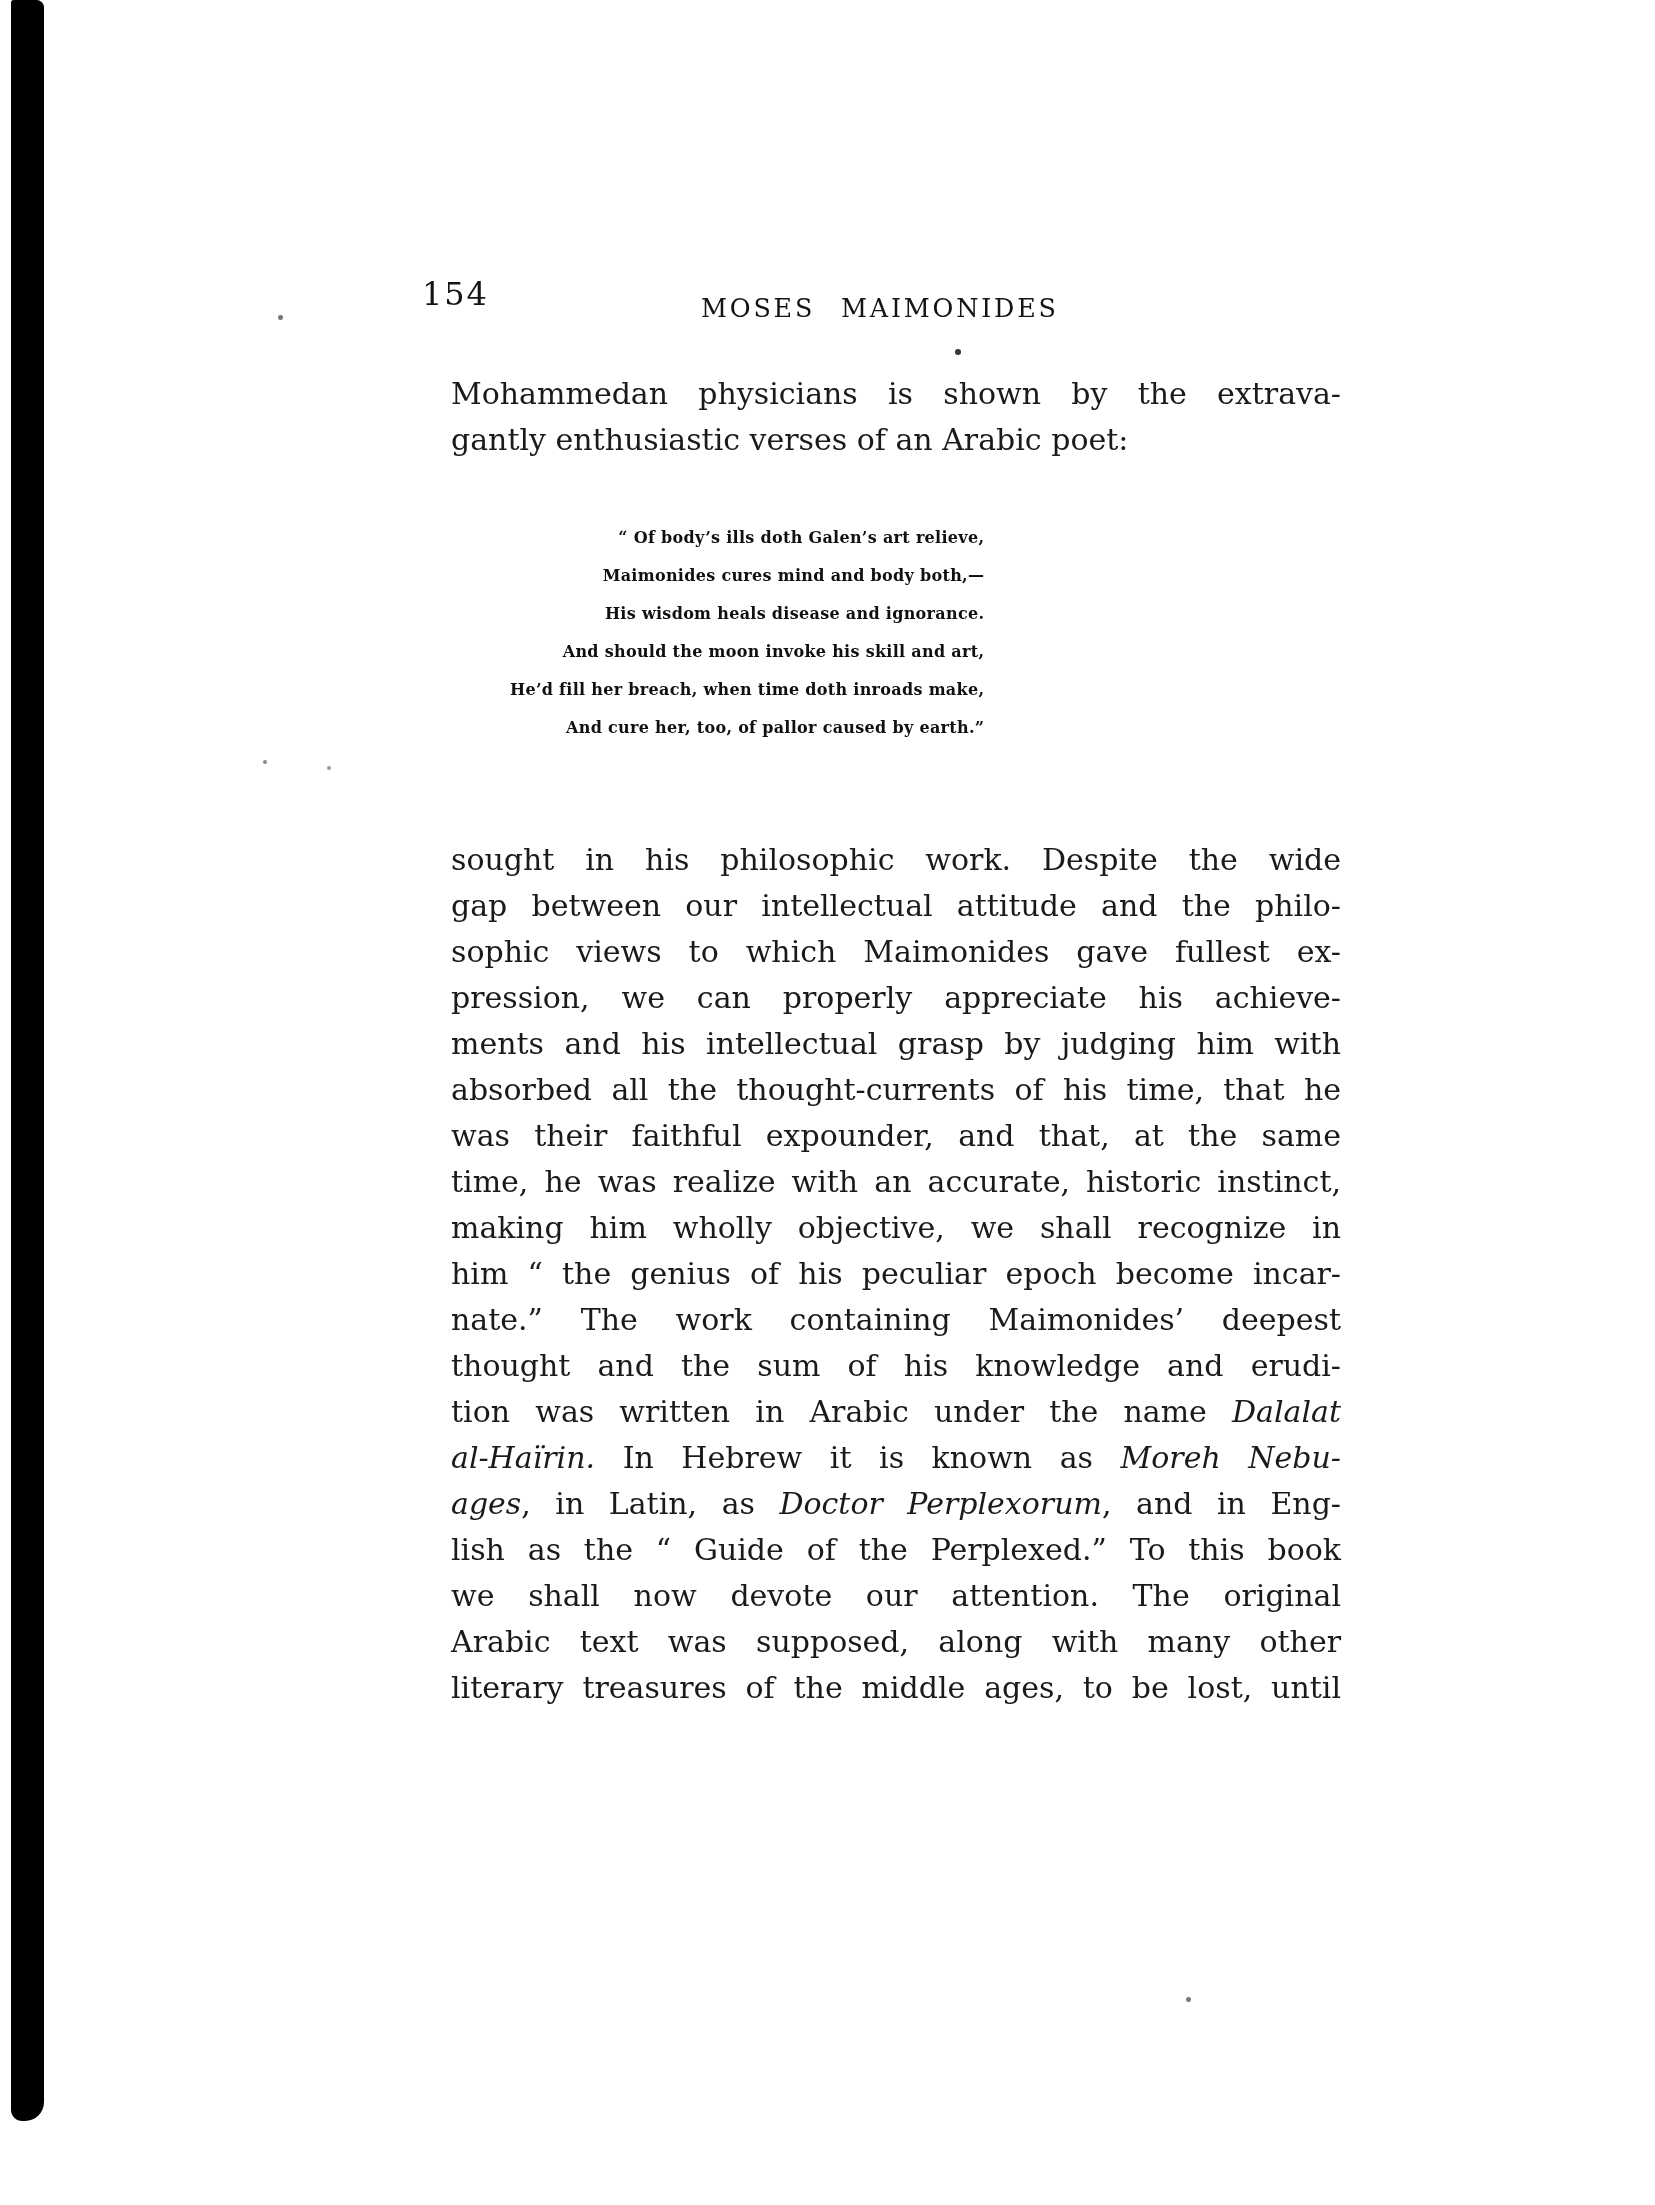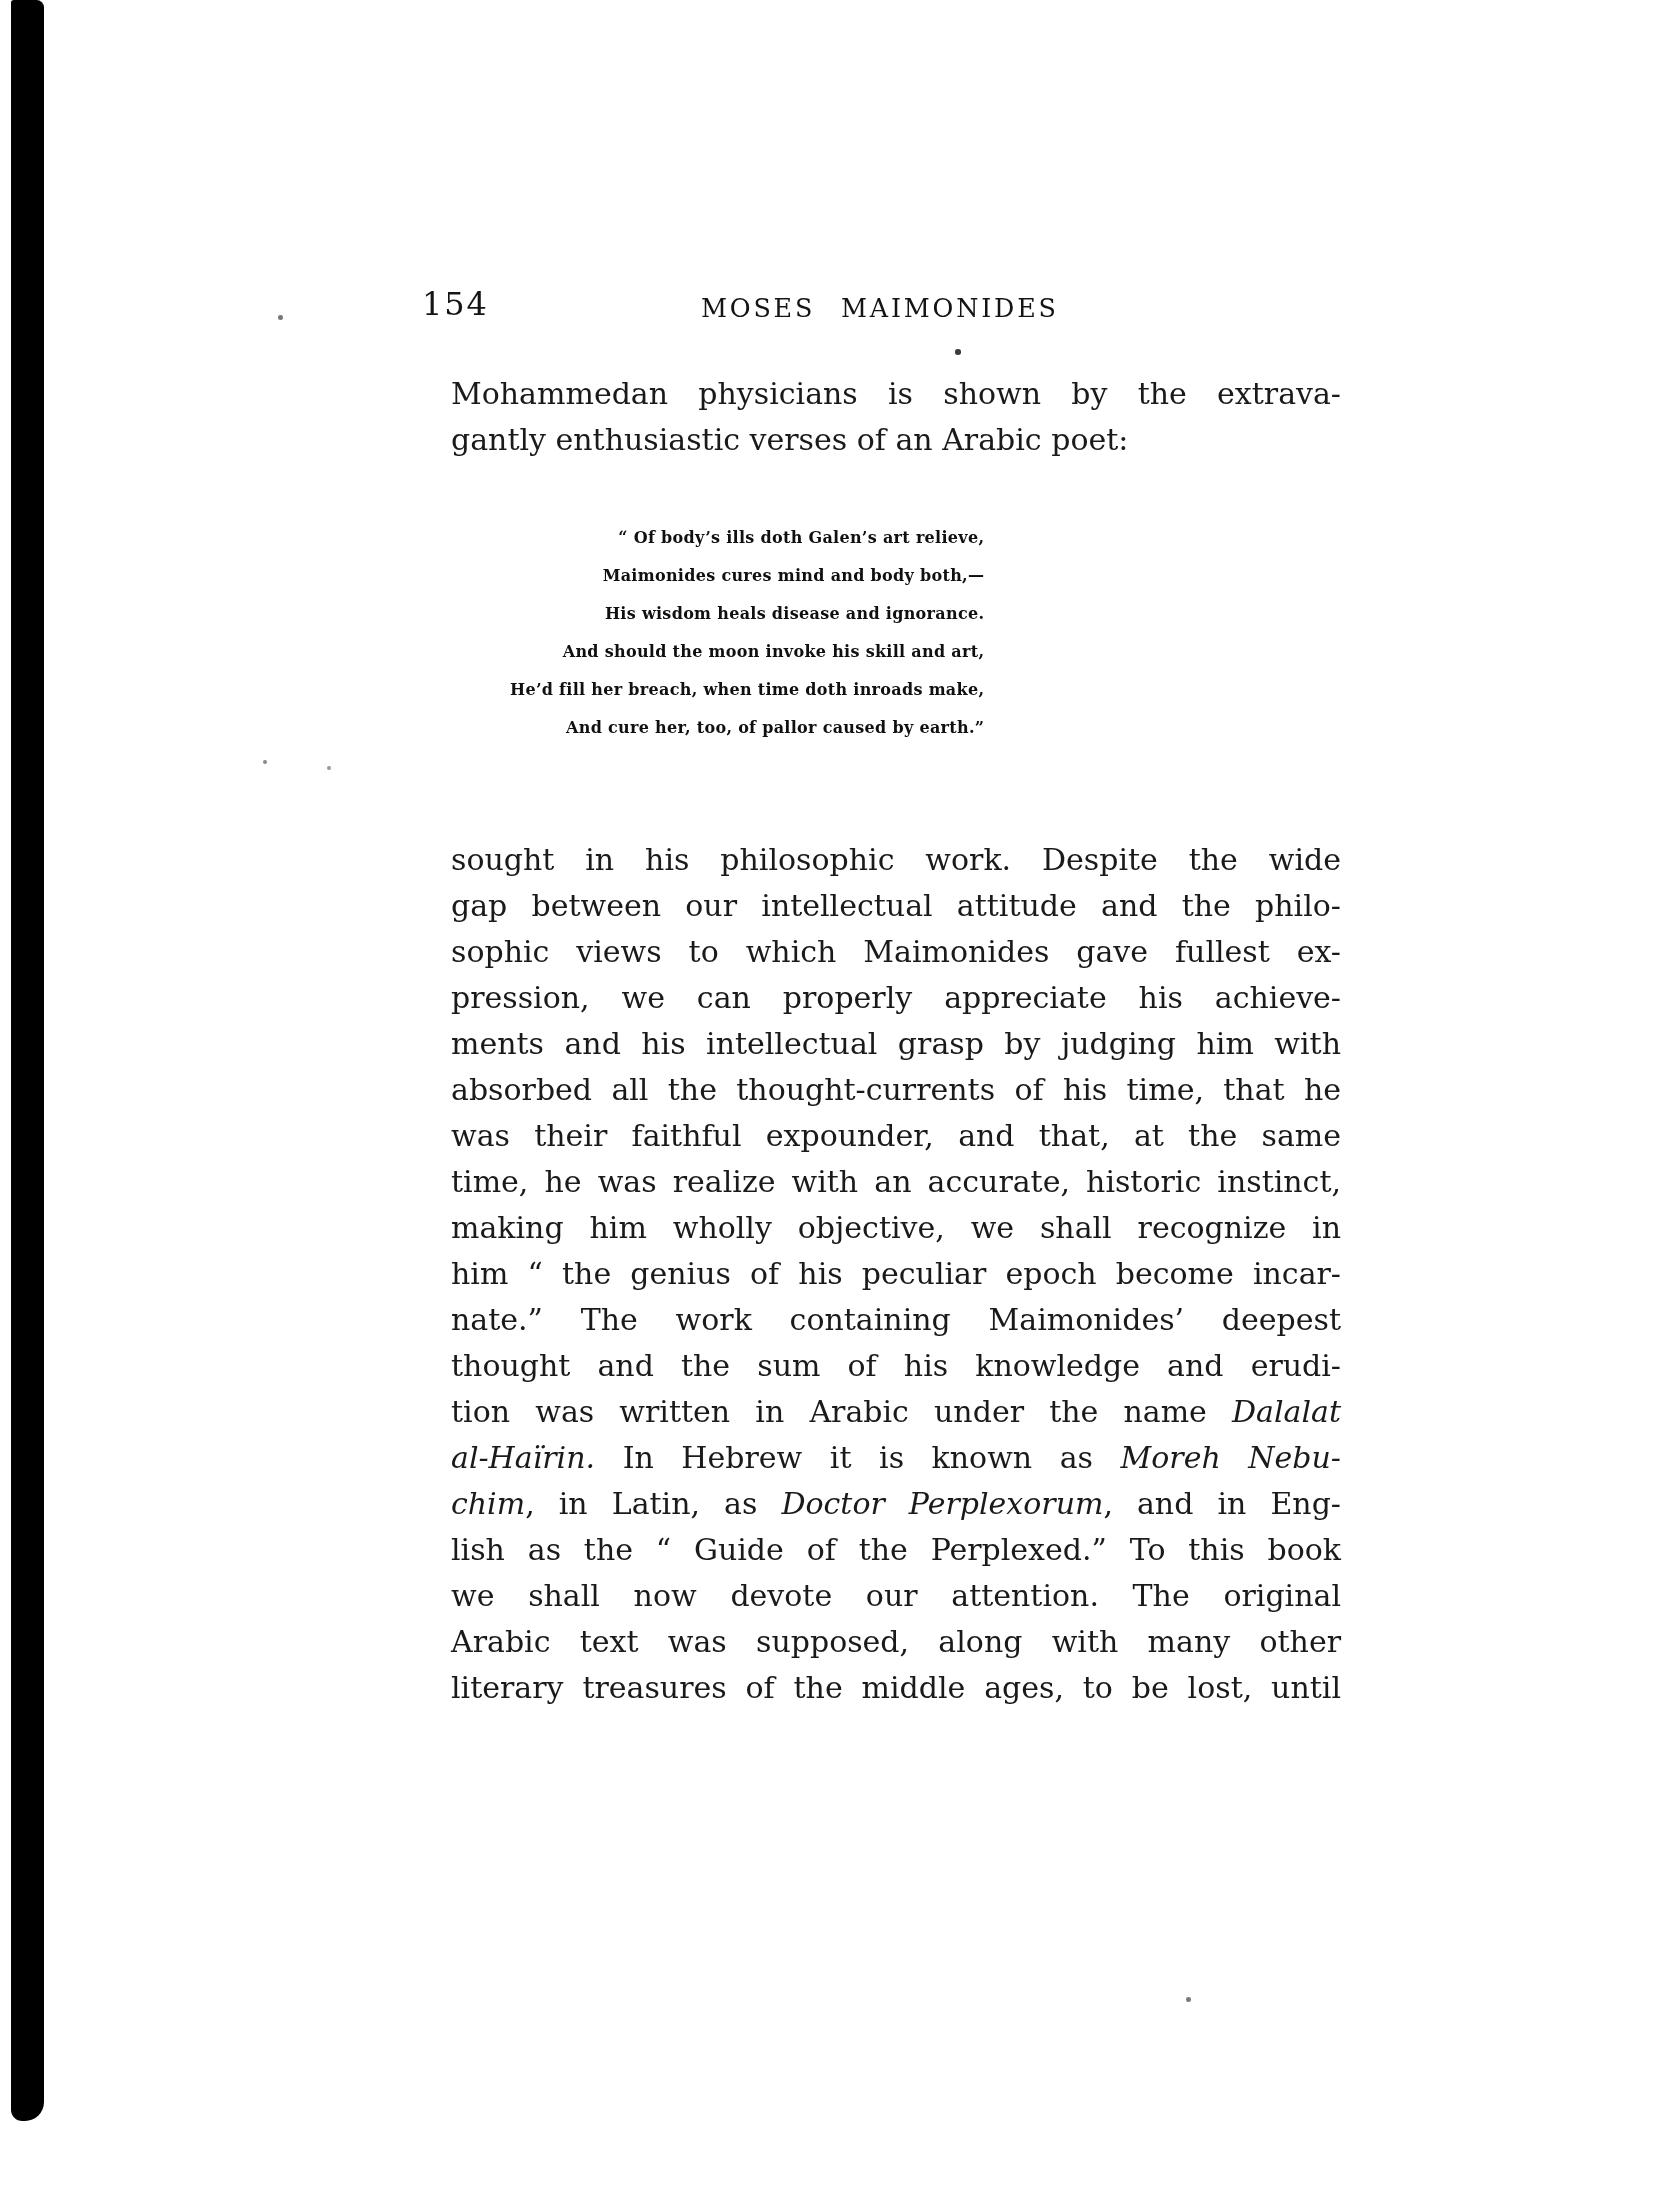--- a/index.html
+++ b/index.html
@@ -15,21 +15,21 @@
 
   
   .gutter {
     position: absolute; left: 11.3px; top: 0;
     width: 33px; height: 2121px;
     background: #000;
     border-radius: 2.8px 7.5px 19px 11.3px;
   }
 
   .pagenum {
-    position: absolute; left: 422px; top: 285px;
+    position: absolute; left: 422px; top: 275px;
     font-size: 32px; letter-spacing: 1.9px; color: #141414;
   }
   .runhead {
     position: absolute; left: 701px; top: 293px;
     font-size: 25.4px; font-weight: normal;
     letter-spacing: 2.8px; word-spacing: 15px;
     color: #141414; white-space: nowrap;
   }
 
   .textblock { position: absolute; left: 419px; width: 890px; margin-left: 32px; }
@@ -89,21 +89,21 @@
     <div class="tline">ments and his intellectual grasp by judging him with</div>
     <div class="tline">absorbed all the thought-currents of his time, that he</div>
     <div class="tline">was their faithful expounder, and that, at the same</div>
     <div class="tline">time, he was realize with an accurate, historic instinct,</div>
     <div class="tline">making him wholly objective, we shall recognize in</div>
     <div class="tline">him “ the genius of his peculiar epoch become incar-</div>
     <div class="tline">nate.”  The work containing Maimonides’ deepest</div>
     <div class="tline">thought and the sum of his knowledge and erudi-</div>
     <div class="tline"><span>tion was written in Arabic under the name </span><span class="it">Dalalat</span></div>
     <div class="tline"><span class="it">al-Haïrin.</span><span>  In Hebrew it is known as </span><span class="it">Moreh Nebu-</span></div>
-    <div class="tline"><span class="it">chim</span><span>, in Latin, as </span><span class="it">Doctor Perplexorum</span><span>, and in Eng-</span></div>
+    <div class="tline"><span class="it">ages</span><span>, in Latin, as </span><span class="it">Doctor Perplexorum</span><span>, and in Eng-</span></div>
     <div class="tline">lish as the “ Guide of the Perplexed.”  To this book</div>
     <div class="tline">we shall now devote our attention.  The original</div>
     <div class="tline">Arabic text was supposed, along with many other</div>
     <div class="tline">literary treasures of the middle ages, to be lost, until</div>
   </div>
 
   <div class="speck s1"></div>
   <div class="speck s2"></div>
   <div class="speck s3"></div>
   <div class="speck s4"></div>

